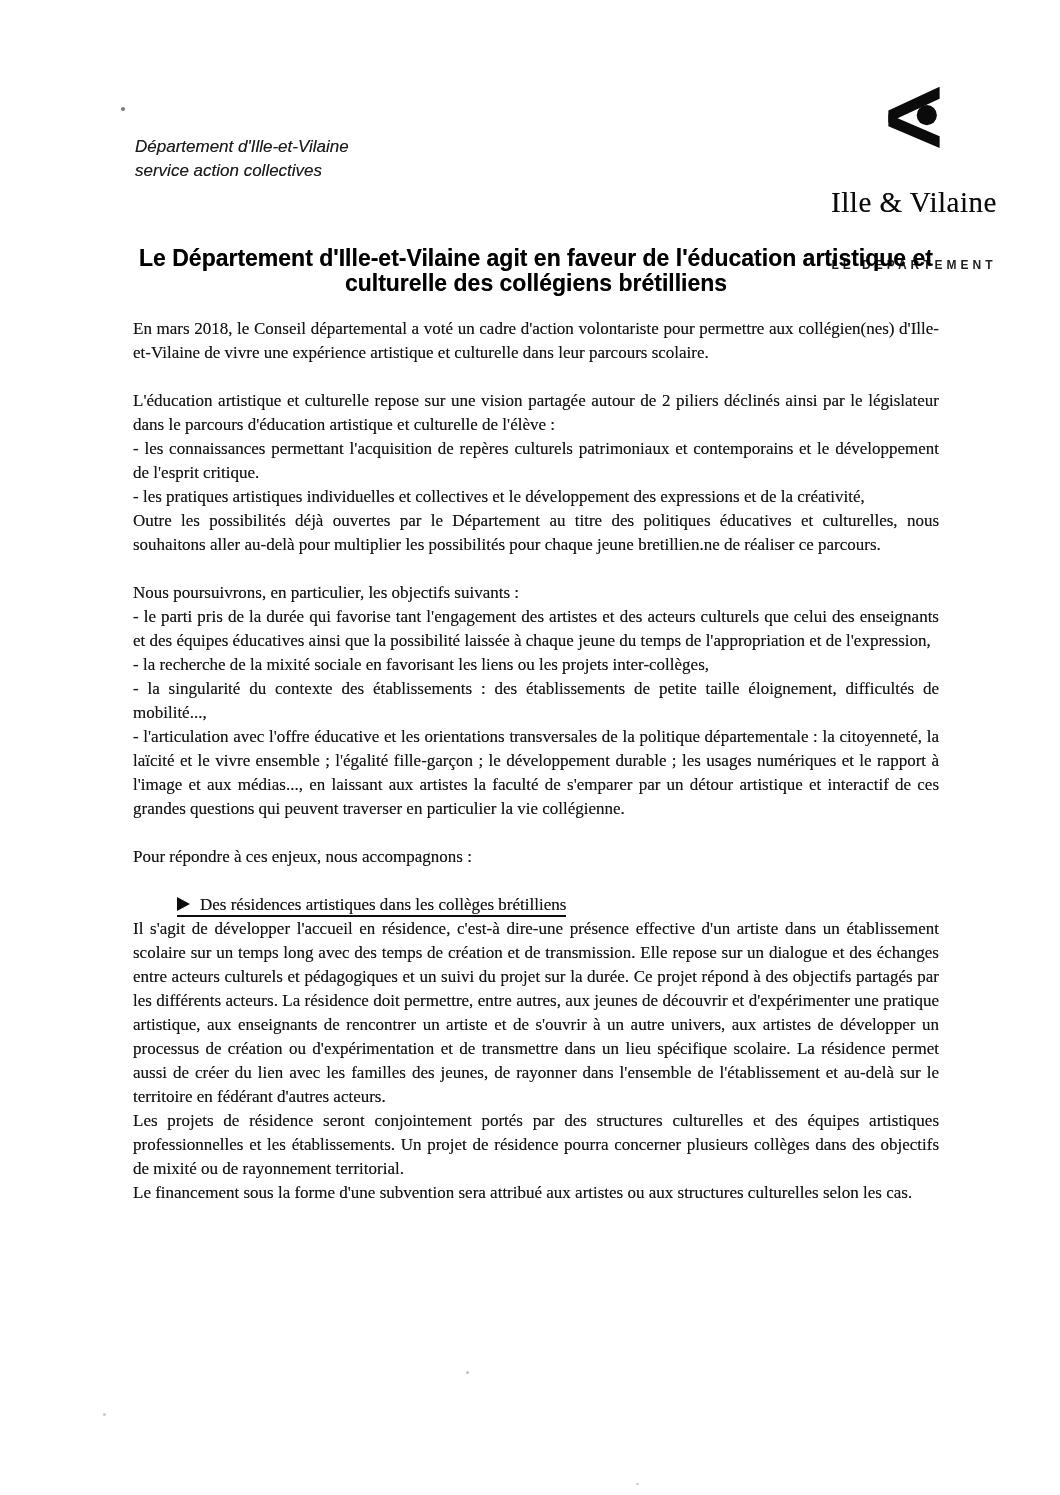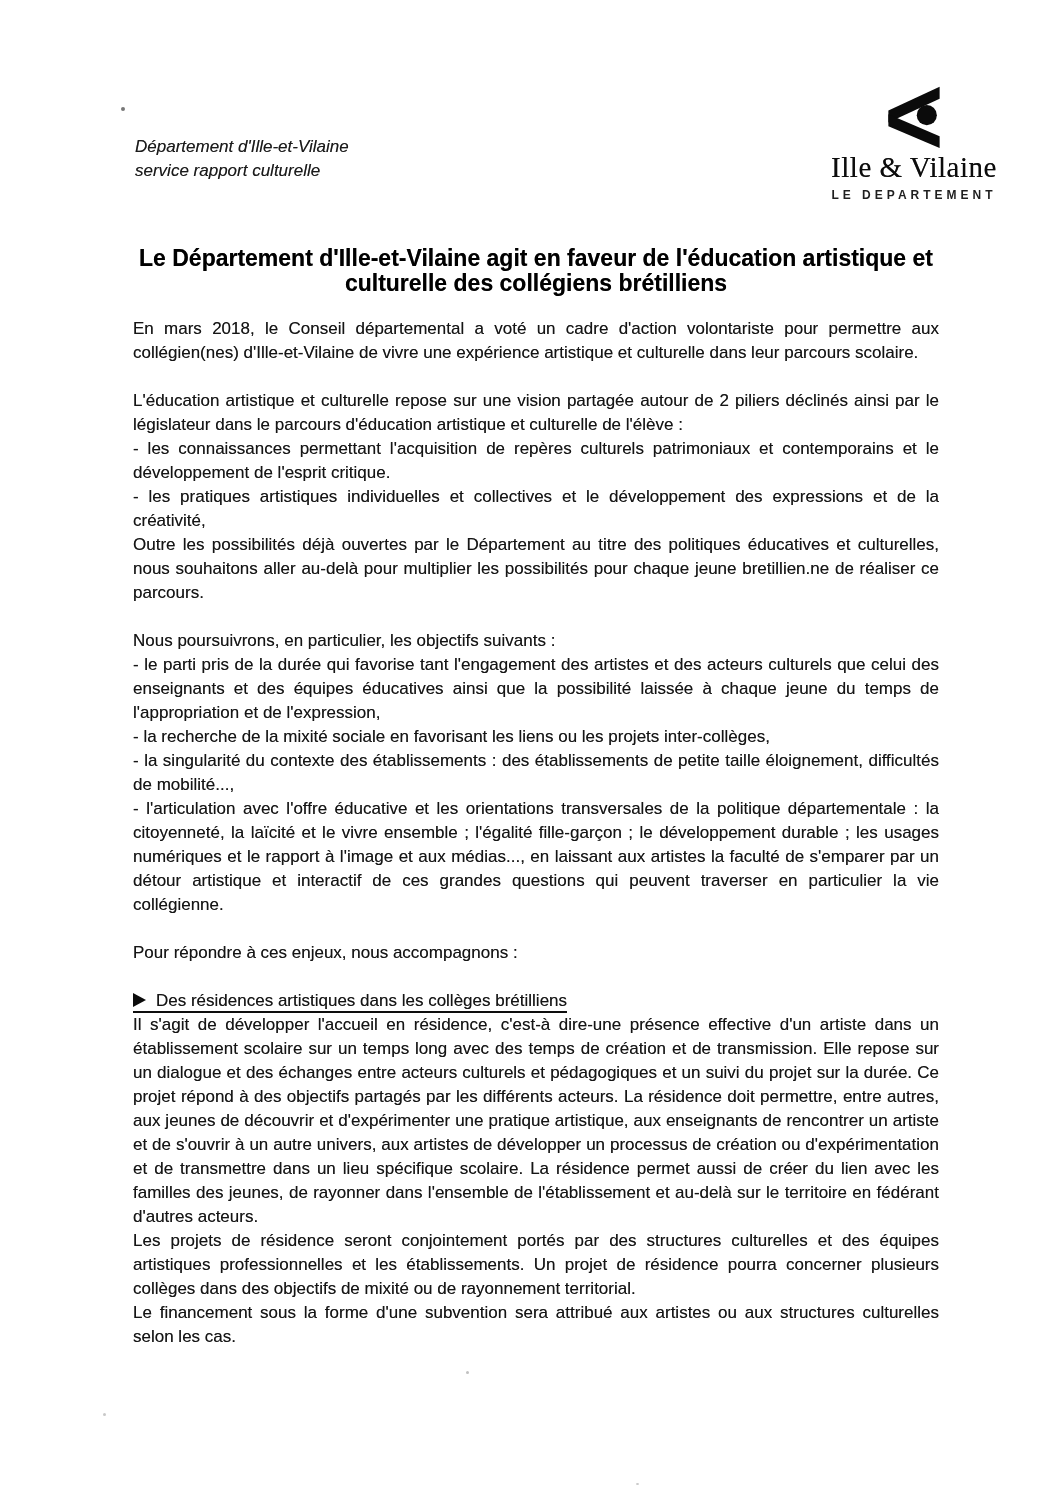--- a/index.html
+++ b/index.html
@@ -32,20 +32,21 @@
     font-size: 17px;
     line-height: 24px;
     color: #1b1b1b;
     text-shadow: 0 0 0.5px rgba(20,20,20,0.55);
   }
   .logo {
     display: flex;
     flex-direction: column;
     align-items: center;
     width: 160px;
+    gap: 35px;
   }
   .logo-mark { width: 60px; height: 64px; }
   .logo-mark svg { display: block; width: 100%; height: 100%; }
   .logo-brand {
     font-family: "Liberation Serif", "DejaVu Serif", serif;
     font-size: 29px;
     letter-spacing: 0.5px;
     margin-top: 2px;
     color: #0c0c0c;
     white-space: nowrap;
@@ -78,26 +79,27 @@
     position: absolute;
     top: 317px;
     left: 133px;
     width: 806px;
     font-size: 17px;
     line-height: 24px;
     text-align: justify;
     color: #151515;
     text-shadow: 0 0 0.45px rgba(15,15,15,0.55);
   }
-  .content p { margin: 0; }
+  .content p { margin: 0; font-family: Liberation Serif, serif; }
   .content p.gap { margin-top: 24px; }
   .heading-underline {
     display: inline;
     border-bottom: 2px solid #0d0d0d;
     padding-bottom: 1px;
+    margin-left: 44px;
   }
   .tri {
     display: inline-block;
     width: 0;
     height: 0;
     border-left: 13px solid #0b0b0b;
     border-top: 7px solid transparent;
     border-bottom: 7px solid transparent;
     margin-right: 10px;
     vertical-align: -1px;
@@ -114,21 +116,21 @@
   .speck.s4 { left: 636px; top: 1483px; width: 3px; height: 2px; opacity: .3; }
 </style>
 </head>
 <body>
 
 <div class="page">
 
   <div class="letterhead">
     <div class="sender">
       <div>Département d'Ille-et-Vilaine</div>
-      <div>service rapport culturelle</div>
+      <div>service action collectives</div>
     </div>
     <div class="logo">
       <div class="logo-mark">
         <svg viewBox="0 0 60 70" xmlns="http://www.w3.org/2000/svg" aria-hidden="true">
           <polygon points="2,28 58,2 58,15 2,41" fill="#0b0b0b"></polygon>
           <circle cx="44" cy="33" r="11" fill="#0b0b0b"></circle>
           <polygon points="2,32 58,56 58,69 2,45" fill="#0b0b0b"></polygon>
         </svg>
       </div>
       <div class="logo-brand">Ille &amp; Vilaine</div>

